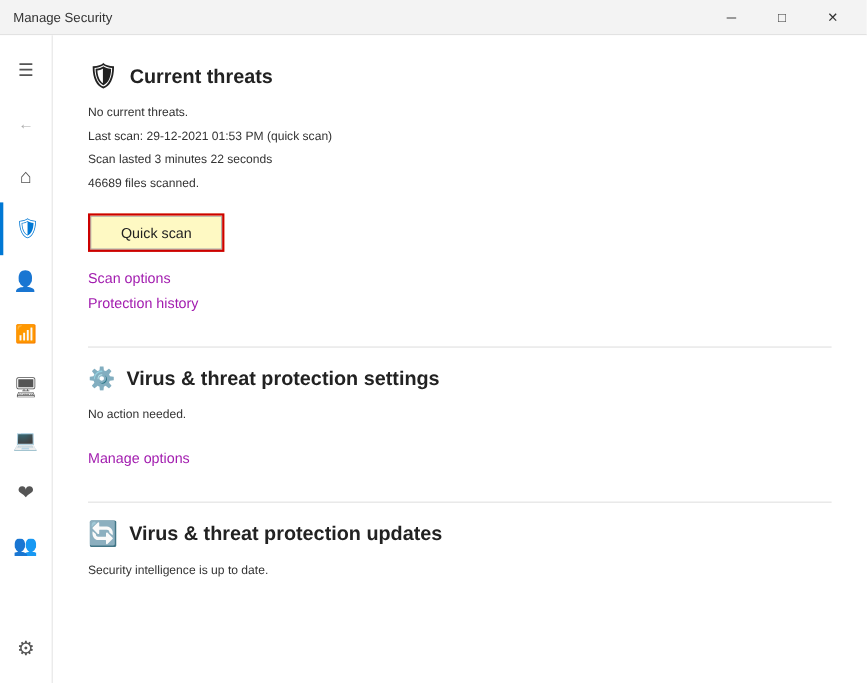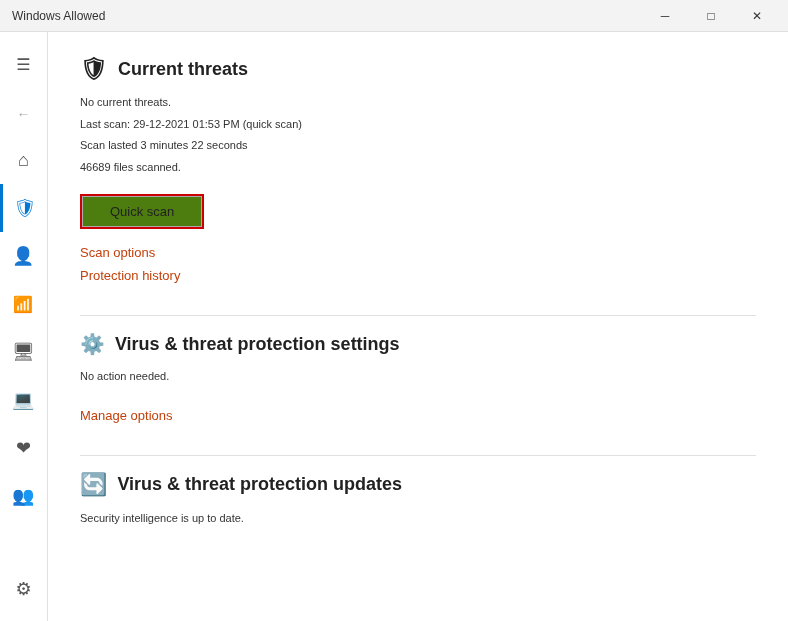--- a/index.html
+++ b/index.html
@@ -48,43 +48,43 @@
       font-size: 18px; font-weight: 600; color: #222; margin-bottom: 12px;
     }
     .section-icon { font-size: 22px; }
 
     .info-text { font-size: 11px; color: #333; line-height: 1.6; margin-bottom: 4px; }
 
     
     .quick-scan-btn {
       display: inline-block; margin: 14px 0 16px 0;
       padding: 8px 28px;
-      background: #4d7c0f;
+      background: #fef9c3;
       border: 2px solid #cc0000;
       font-size: 13px; color: #222;
       cursor: pointer;
       outline: none;
       font-family: 'Segoe UI', sans-serif;
       box-shadow: inset 0 0 0 1px #aaa;
     }
 
     
-    .link { color: #c2410c; font-size: 13px; cursor: pointer; margin-bottom: 8px; display: block; text-decoration: none; }
+    .link { color: #a21caf; font-size: 13px; cursor: pointer; margin-bottom: 8px; display: block; text-decoration: none; }
 
     .divider { border: none; border-top: 1px solid #e0e0e0; margin: 16px 0; }
 
     
     .main-content::-webkit-scrollbar { width: 6px; }
     .main-content::-webkit-scrollbar-thumb { background: #ccc; border-radius: 3px; }
   </style>
 </head>
 <body>
 
 <div class="titlebar">
-  <span class="titlebar-title">Windows Allowed</span>
+  <span class="titlebar-title">Manage Security</span>
   <div class="titlebar-controls">
     <button class="titlebar-btn">─</button>
     <button class="titlebar-btn">□</button>
     <button class="titlebar-btn close">✕</button>
   </div>
 </div>
 
 <div class="app-body">
 
   <div class="sidebar">

